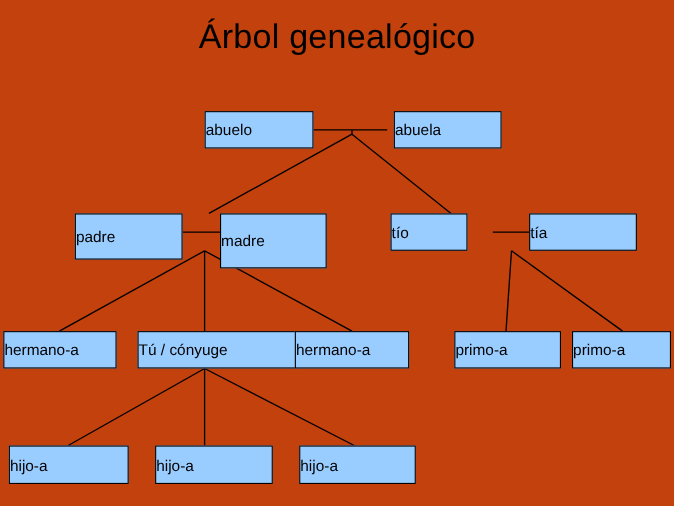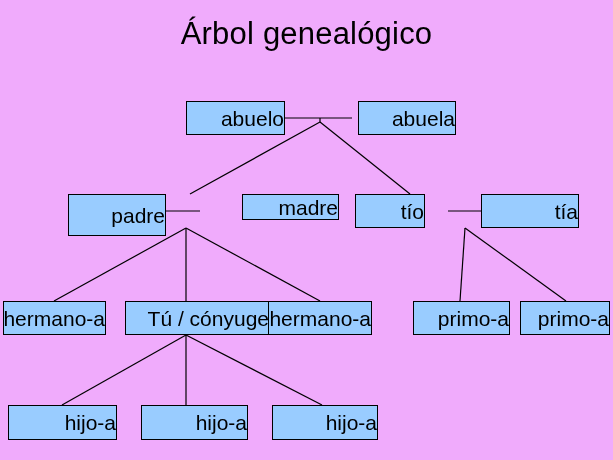--- a/index.html
+++ b/index.html
@@ -4,21 +4,21 @@
 <style>
   html, body {
     margin: 0;
     padding: 0;
     background: #ffffff;
   }
   #canvas {
     position: relative;
     width: 613px;
     height: 460px;
-    background: #f0abfc;
+    background: #c2410c;
     overflow: hidden;
     font-family: "Liberation Sans", sans-serif;
   }
   #title {
     position: absolute;
     left: 0;
     top: 16px;
     width: 613px;
     text-align: center;
     font-size: 31px;
@@ -33,25 +33,25 @@
     width: 613px;
     height: 460px;
     pointer-events: none;
   }
   .node {
     position: absolute;
     box-sizing: border-box;
     background: #99ccff;
     border: 1px solid #000000;
     color: #000000;
-    font-size: 21px;
+    font-size: 14px;
     font-family: "Liberation Sans", sans-serif;
     display: flex;
     align-items: center;
-    justify-content: flex-end;
+    justify-content: flex-start;
     white-space: nowrap;
     line-height: 1;
   }
 </style>
 </head>
 <body>
 
 <div id="canvas">
 
   <div id="title">Árbol genealógico</div>
@@ -78,21 +78,21 @@
   <div id="node-layer">
       <div class="node" style="left: 186px; top: 101px; width: 99px; height: 34px; background: rgb(153, 204, 255); border-color: rgb(0, 0, 0); color: rgb(0, 0, 0);">
         <span>abuelo</span>
       </div>
       <div class="node" style="left: 358px; top: 101px; width: 98px; height: 34px; background: rgb(153, 204, 255); border-color: rgb(0, 0, 0); color: rgb(0, 0, 0);">
         <span>abuela</span>
       </div>
       <div class="node" style="left: 68px; top: 194px; width: 98px; height: 42px; background: rgb(153, 204, 255); border-color: rgb(0, 0, 0); color: rgb(0, 0, 0);">
         <span>padre</span>
       </div>
-      <div class="node" style="left: 200px; top: 194px; width: 97px; height: 26px; background: rgb(153, 204, 255); border-color: rgb(0, 0, 0); color: rgb(0, 0, 0); margin-left: 42px;">
+      <div class="node" style="left: 200px; top: 194px; width: 97px; height: 50px; background: rgb(153, 204, 255); border-color: rgb(0, 0, 0); color: rgb(0, 0, 0);">
         <span>madre</span>
       </div>
       <div class="node" style="left: 355px; top: 194px; width: 70px; height: 34px; background: rgb(153, 204, 255); border-color: rgb(0, 0, 0); color: rgb(0, 0, 0);">
         <span>tío</span>
       </div>
       <div class="node" style="left: 481px; top: 194px; width: 98px; height: 34px; background: rgb(153, 204, 255); border-color: rgb(0, 0, 0); color: rgb(0, 0, 0);">
         <span>tía</span>
       </div>
       <div class="node" style="left: 3px; top: 301px; width: 103px; height: 34px; background: rgb(153, 204, 255); border-color: rgb(0, 0, 0); color: rgb(0, 0, 0);">
         <span>hermano-a</span>

